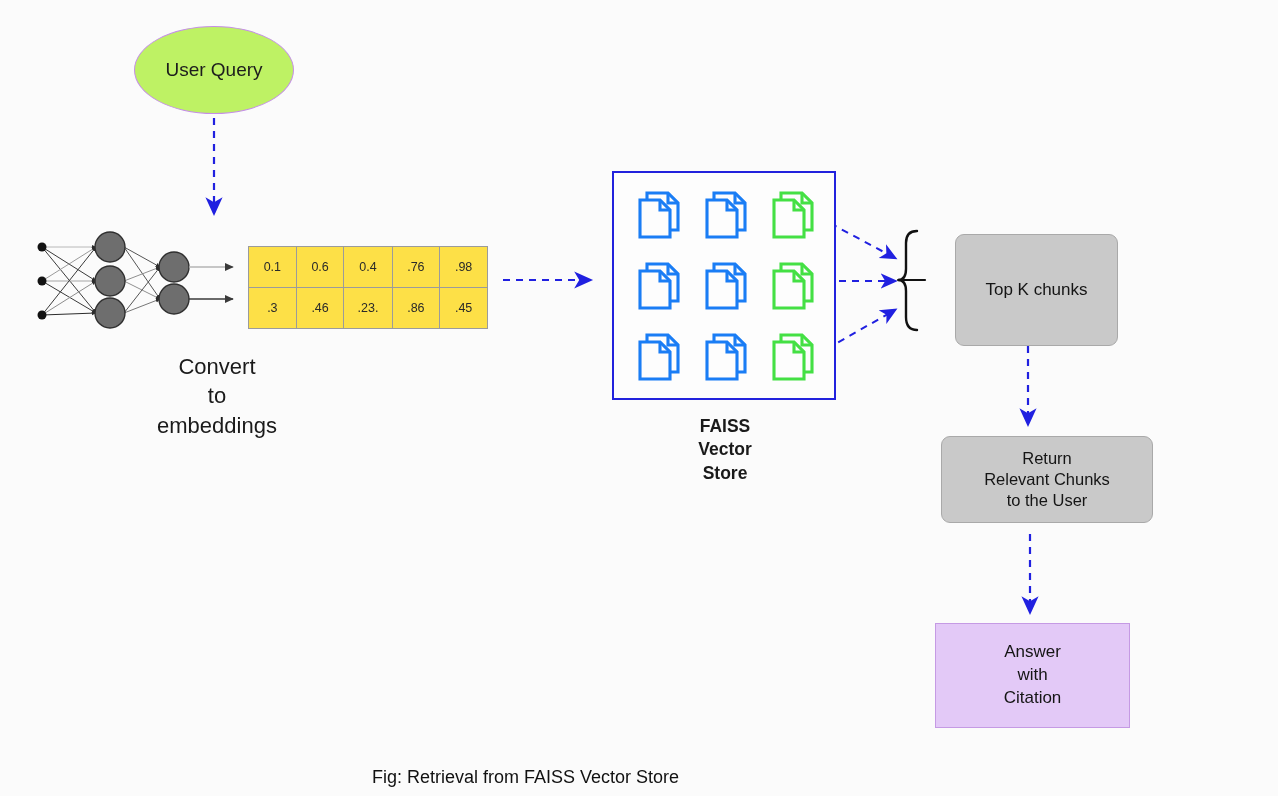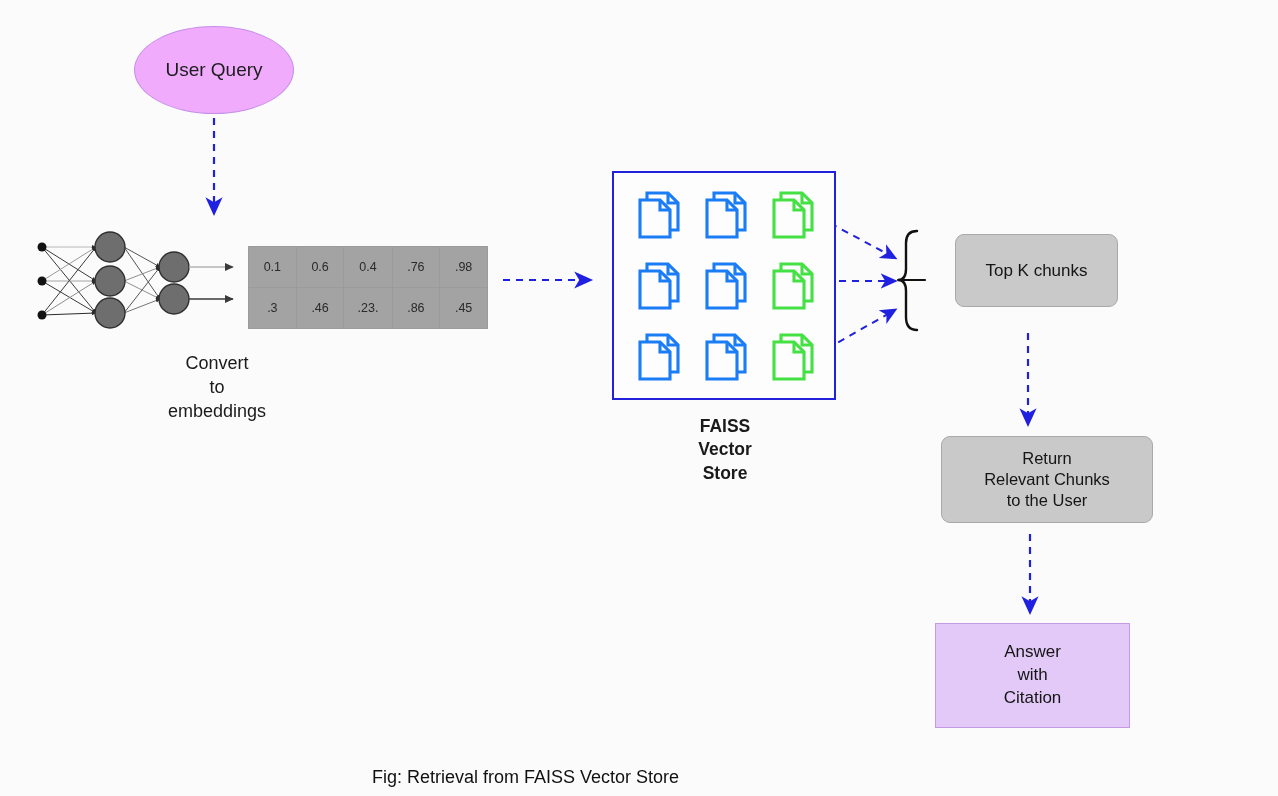--- a/index.html
+++ b/index.html
@@ -29,33 +29,33 @@
     align-items: center;
     justify-content: center;
     text-align: center;
   }
 
   
   #user-query {
     left: 134px; top: 26px;
     width: 160px; height: 88px;
     border-radius: 50%;
-    background: #f0abfc;
+    background: #bef264;
     border: 1.5px solid #c58ee8;
     font-size: 19px;
     color: #1d1d1d;
   }
 
   
   #embed-table {
     left: 248px; top: 246px;
     width: 240px; height: 77px;
     border-collapse: collapse;
     position: absolute;
-    background: #a3a3a3;
+    background: #fde047;
     padding-left: 15px;
   }
   #embed-table td {
     border: 1px solid #9b9b9b;
     width: 48px;
     height: 38px;
     text-align: center;
     vertical-align: middle;
     font-size: 12.5px;
     color: #2a2a2a;
@@ -84,21 +84,21 @@
   
   .gray-box {
     background: #c9c9c9;
     border: 1px solid #a9a9a9;
     border-radius: 9px;
     color: #151515;
     line-height: 1.28;
   }
   #top-k-box {
     left: 955px; top: 234px;
-    width: 163px; height: 73px;
+    width: 163px; height: 112px;
     font-size: 17px;
   }
   #return-box {
     left: 941px; top: 436px;
     width: 212px; height: 87px;
     font-size: 16.5px;
   }
 
   
   #answer-box {
@@ -115,21 +115,21 @@
   
   .label {
     position: absolute;
     text-align: center;
     color: #1a1a1a;
     line-height: 1.33;
   }
   #convert-label {
     left: 124px; top: 352px;
     width: 186px;
-    font-size: 18px;
+    font-size: 22px;
     text-align: center;
   }
   #faiss-label {
     left: 654px; top: 415px;
     width: 142px;
     font-size: 17.5px;
     font-weight: bold;
   }
   #figure-caption {
     left: 339px; top: 766px;

